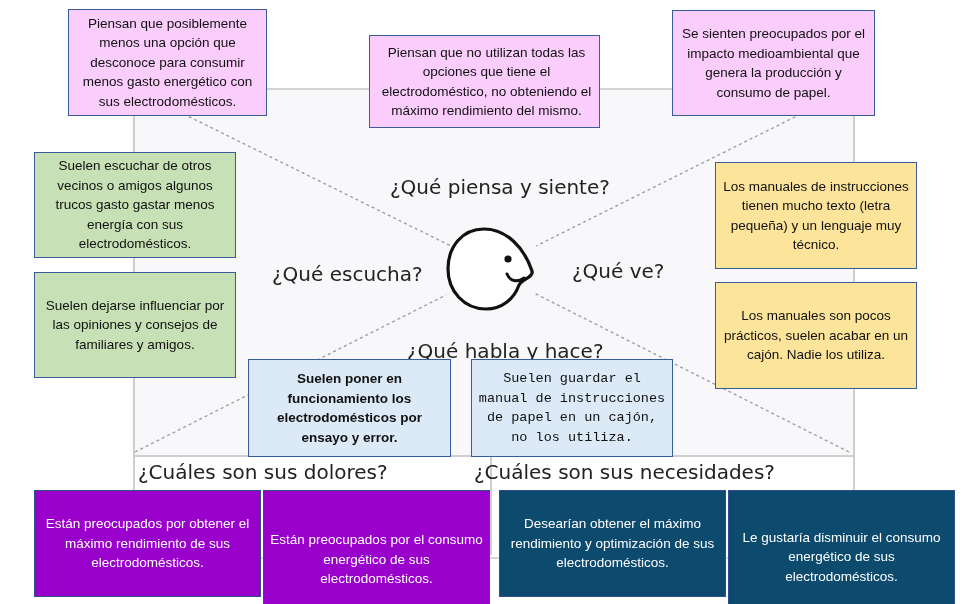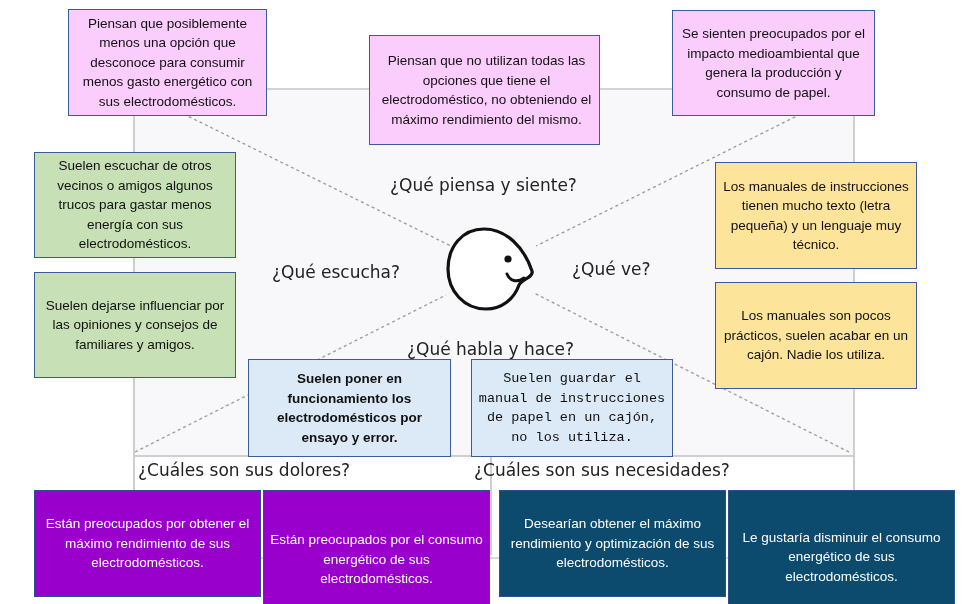--- a/index.html
+++ b/index.html
@@ -5,21 +5,21 @@
   html,body{margin:0;padding:0;}
   body{width:971px;height:604px;position:relative;background:#ffffff;overflow:hidden;
        font-family:"Liberation Sans", sans-serif;}
   .canvas{position:absolute;left:0;top:0;width:971px;height:604px;}
   .map-bg{position:absolute;left:133px;top:88px;width:718px;height:366px;background:#f8f7fa;
           border-left:2px solid #cfcfcf;border-right:2px solid #cfcfcf;border-top:2px solid #d3d3d3;}
   .lower-bg{position:absolute;left:133px;top:455px;width:718px;height:100px;background:#ffffff;
             border-left:2px solid #cfcfcf;border-right:2px solid #cfcfcf;border-top:2px solid #cfcfcf;border-bottom:2px solid #d8d8d8;}
   .lower-divider{position:absolute;left:490px;top:455px;width:2px;height:100px;background:#cfcfcf;}
   svg.lines{position:absolute;left:0;top:0;}
-  .q{position:absolute;font-family:"DejaVu Sans", sans-serif;font-size:17px;color:#222;white-space:nowrap;}
+  .q{position:absolute;font-family:"DejaVu Sans", sans-serif;font-size:20px;color:#222;white-space:nowrap;}
   .note{position:absolute;box-sizing:border-box;display:flex;align-items:center;justify-content:center;
         text-align:center;font-family:"Liberation Sans", sans-serif;font-size:13.5px;line-height:19.5px;
         color:#111;border:1.5px solid #3b5c9a;padding:4px 6px;}
   .pink{background:#fbcdfc;}
   .green{background:#c7e0b5;}
   .yellow{background:#fde49b;}
   .blue{background:#dce9f6;}
   .purple{background:#9900cc;color:#fff;border-color:#2d4f8f;}
   .steel{background:#0c4a6e;color:#fff;border-color:#2d4f8f;}
 </style>
@@ -46,24 +46,24 @@
   </svg>
 
   <div class="q" style="left:390px;top:175px;">¿Qué piensa y siente?</div>
   <div class="q" style="left:272px;top:262px;">¿Qué escucha?</div>
   <div class="q" style="left:572px;top:259px;">¿Qué ve?</div>
   <div class="q" style="left:407px;top:339px;">¿Qué habla y hace?</div>
   <div class="q" style="left:138px;top:460px;">¿Cuáles son sus dolores?</div>
   <div class="q" style="left:474px;top:460px;">¿Cuáles son sus necesidades?</div>
 
   <div class="note pink" style="left:68px;top:9px;width:198px;width:199px;height:107px;">Piensan que posiblemente menos una opción que desconoce para consumir menos gasto energético con sus electrodomésticos.</div>
-  <div class="note pink" style="left:369px;top:35px;width:231px;height:110px;padding-left:10px;">Piensan que no utilizan todas las opciones que tiene el electrodoméstico, no obteniendo el máximo rendimiento del mismo.</div>
+  <div class="note pink" style="left:369px;top:35px;width:231px;height:93px;padding-left:10px;">Piensan que no utilizan todas las opciones que tiene el electrodoméstico, no obteniendo el máximo rendimiento del mismo.</div>
   <div class="note pink" style="left:672px;top:10px;width:203px;height:106px;">Se sienten preocupados por el impacto medioambiental que genera la producción y consumo de papel.</div>
 
-  <div class="note green" style="left:34px;top:152px;width:202px;height:106px;">Suelen escuchar de otros vecinos o amigos algunos trucos para gastar menos energía con sus electrodomésticos.</div>
+  <div class="note green" style="left:34px;top:152px;width:202px;height:106px;">Suelen escuchar de otros vecinos o amigos algunos trucos gasto gastar menos energía con sus electrodomésticos.</div>
   <div class="note green" style="left:34px;top:272px;width:202px;height:106px;">Suelen dejarse influenciar por las opiniones y consejos de familiares y amigos.</div>
 
   <div class="note yellow" style="left:715px;top:162px;width:202px;height:107px;">Los manuales de instrucciones tienen mucho texto (letra pequeña) y un lenguaje muy técnico.</div>
   <div class="note yellow" style="left:715px;top:282px;width:202px;height:107px;">Los manuales son pocos prácticos, suelen acabar en un cajón. Nadie los utiliza.</div>
 
   <div class="note blue" style="left:248px;top:359px;width:203px;height:98px;font-weight:bold;">Suelen poner en funcionamiento los electrodomésticos por ensayo y error.</div>
   <div class="note blue" style="left:471px;top:359px;width:202px;height:98px;font-family:Liberation Mono, monospace;">Suelen guardar el manual de instrucciones de papel en un cajón, no los utiliza.</div>
 
   <div class="note purple" style="left:34px;top:490px;width:227px;height:107px;">Están preocupados por obtener el máximo rendimiento de sus electrodomésticos.</div>
   <div class="note purple" style="left:263px;top:490px;width:227px;height:139px;">Están preocupados por el consumo energético de sus electrodomésticos.</div>

